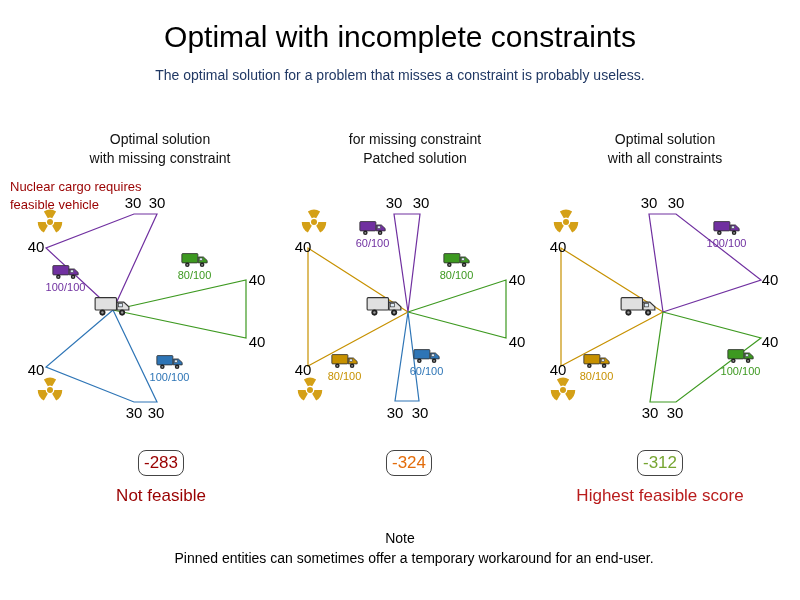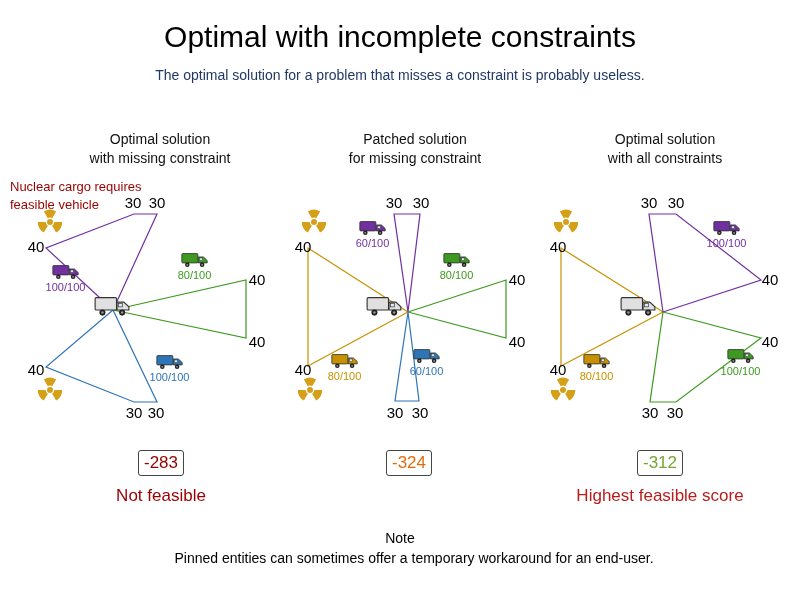--- a/index.html
+++ b/index.html
@@ -8,21 +8,21 @@
   .title { position:absolute; top:20px; left:0; width:100%; text-align:center; font-size:30px; font-weight:400; color:#000; }
   .subtitle { position:absolute; top:67px; left:0; width:100%; text-align:center; font-size:14px; color:#203864; }
   .panel-header { position:absolute; top:130px; transform:translateX(-50%); text-align:center; font-size:14px; line-height:19px; color:#111; white-space:nowrap; }
   .annotation { position:absolute; left:10px; top:178px; font-size:13px; line-height:18px; color:#990000; }
   #routes-svg { position:absolute; left:0; top:0; }
   #diagram-layer { position:absolute; left:0; top:0; width:800px; height:600px; }
   .demand { position:absolute; transform:translate(-50%,-50%); font-size:15px; color:#000; white-space:nowrap; }
   .truck { position:absolute; line-height:0; }
   .cap-label { position:absolute; transform:translate(-50%,0); font-size:11px; white-space:nowrap; }
   .rad { position:absolute; transform:translate(-50%,-50%); line-height:0; }
-  .score-box { position:absolute; transform:translate(-50%,-50%); border:1px solid #444; border-radius:3px; background:#fff; padding:2px 5px; font-size:17px; white-space:nowrap; }
+  .score-box { position:absolute; transform:translate(-50%,-50%); border:1px solid #444; border-radius:8px; background:#fff; padding:2px 5px; font-size:17px; white-space:nowrap; }
   .score-caption { position:absolute; transform:translateX(-50%); top:486px; font-size:17px; white-space:nowrap; }
   .note-heading { position:absolute; top:530px; left:0; width:100%; text-align:center; font-size:14px; color:#000; }
   .note-text { position:absolute; top:550px; left:0; width:100%; text-align:center; font-size:14px; color:#000;padding-left:28px; }
 </style>
 </head>
 <body>
 
 <div id="stage">
   <h1 class="title">Optimal with incomplete constraints</h1>
   <div class="subtitle">The optimal solution for a problem that misses a constraint is probably useless.</div>
@@ -104,22 +104,22 @@
         </svg></div>
       <div class="rad" style="left: 50px; top: 390px;"><svg width="27" height="27" viewBox="-13 -13 26 26">
           <g fill="#d4a017">
             <circle r="2.9"></circle>
             <path d="M -2.10 -3.64 A 4.2 4.2 0 0 1 2.10 -3.64 L 5.90 -10.22 A 11.8 11.8 0 0 0 -5.90 -10.22 Z M 4.20 0.00 A 4.2 4.2 0 0 1 2.10 3.64 L 5.90 10.22 A 11.8 11.8 0 0 0 11.80 0.00 Z M -2.10 3.64 A 4.2 4.2 0 0 1 -4.20 0.00 L -11.80 0.00 A 11.8 11.8 0 0 0 -5.90 10.22 Z "></path>
           </g>
         </svg></div>
       <div class="score-box" style="left: 161px; top: 463px; color: rgb(153, 0, 0);">-283</div>
       <div class="score-caption" style="left: 161px; color: rgb(153, 0, 0);">Not feasible</div>
       <div class="panel-header" style="left: 415px;">
+        <div>for missing constraint</div>
         <div>Patched solution</div>
-        <div>for missing constraint</div>
       </div>
       <span class="demand" style="left: 394px; top: 202px;">30</span>
       <span class="demand" style="left: 421px; top: 202px;">30</span>
       <span class="demand" style="left: 303px; top: 246px;">40</span>
       <span class="demand" style="left: 517px; top: 279px;">40</span>
       <span class="demand" style="left: 517px; top: 341px;">40</span>
       <span class="demand" style="left: 303px; top: 369px;">40</span>
       <span class="demand" style="left: 395px; top: 412px;">30</span>
       <span class="demand" style="left: 420px; top: 412px;">30</span>
       <div class="truck" style="left: 359px; top: 219px;"><svg width="27" height="17" viewBox="0 0 32 20">

